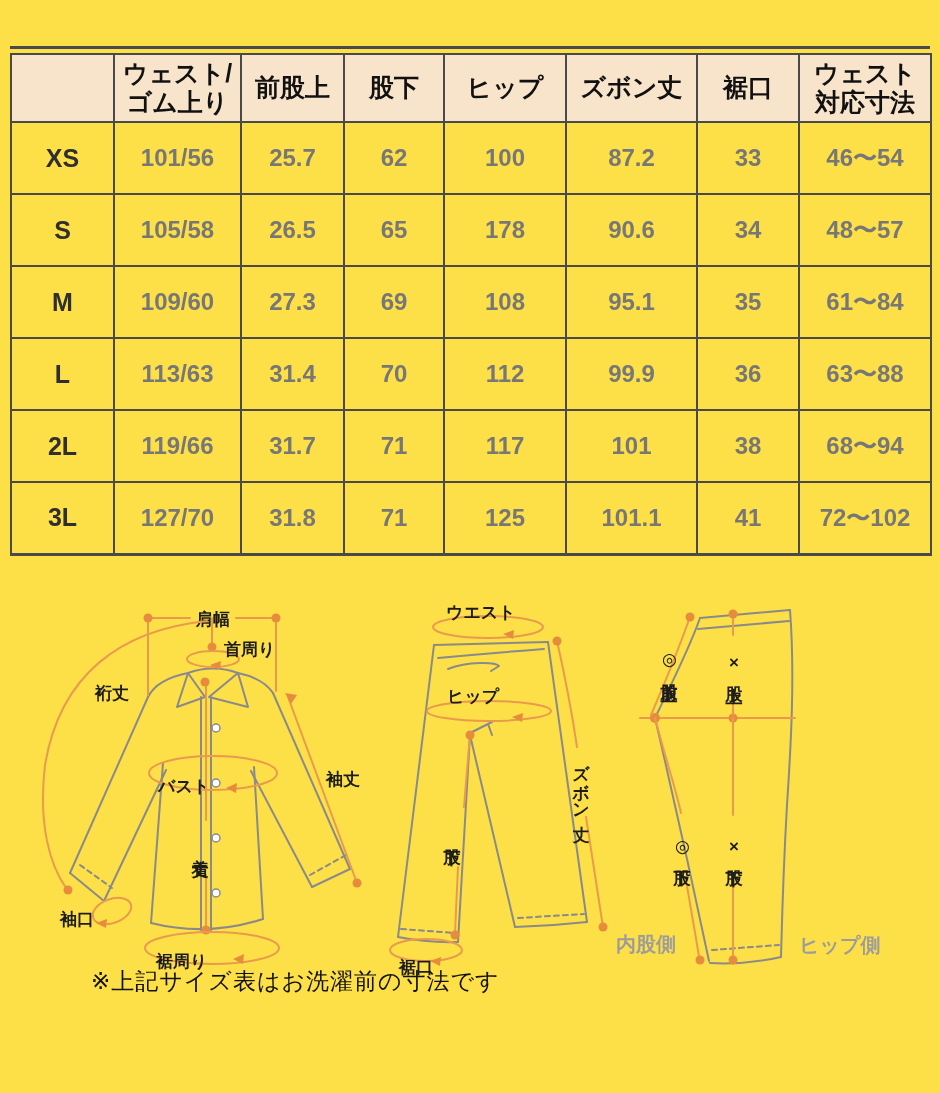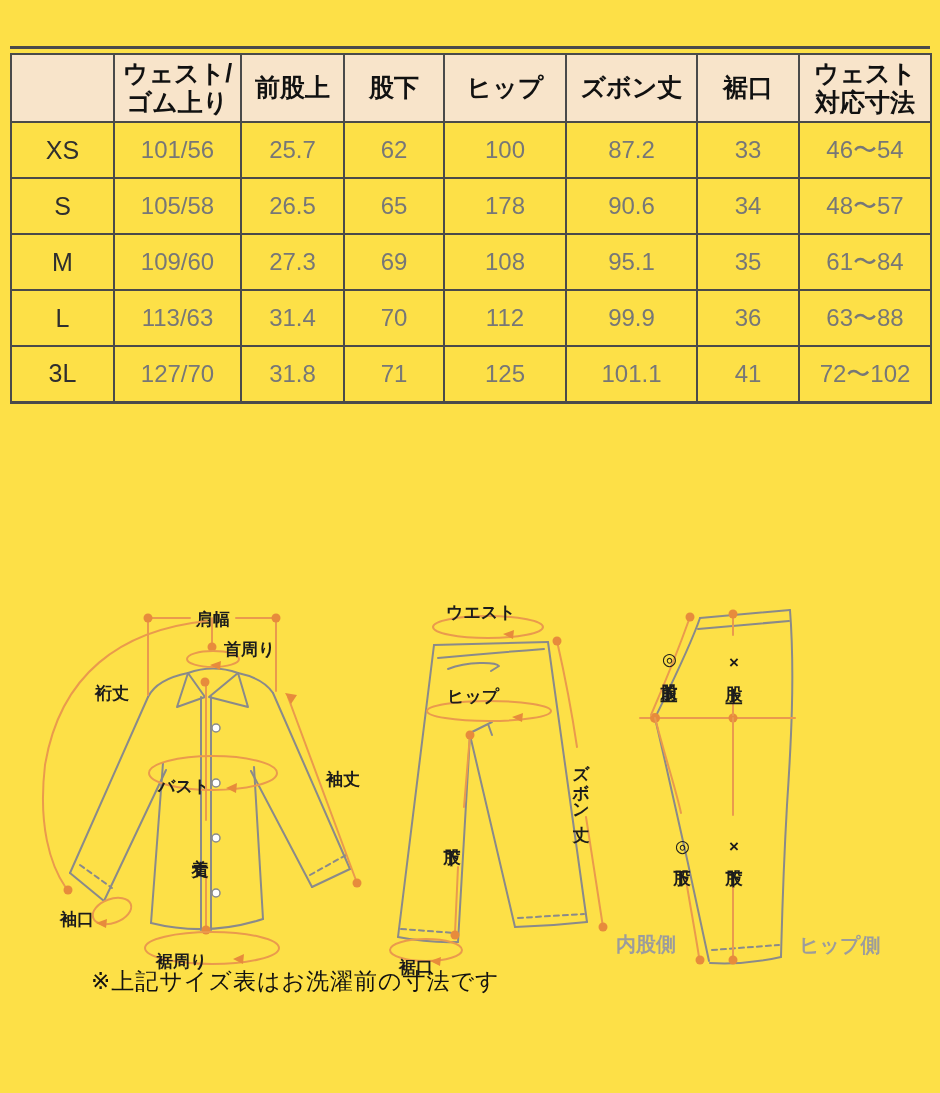--- a/index.html
+++ b/index.html
@@ -13,21 +13,21 @@
     position:absolute;left:10px;top:53px;width:920px;
     border-collapse:collapse;table-layout:fixed;
   }
   table.size-table th,table.size-table td{
     border:2px solid #4a4a4a;text-align:center;vertical-align:middle;padding:0;
   }
   table.size-table thead th{
     background:#F8E4CA;color:#111111;font-size:25px;font-weight:600;
     height:66px;line-height:1.18;white-space:pre-line;
   }
-  table.size-table tbody tr{height:56px;}
+  table.size-table tbody tr{height:72px;font-weight:bold;}
   table.size-table tbody tr:last-child td{border-bottom-width:3px;}
   td.size-cell{font-size:25px;color:#2f2f2f;}
   td.val-cell{font-size:24px;color:#777777;}
   
   svg.diagrams{position:absolute;left:0;top:585px;}
   .outline{fill:none;stroke:#8a8a8a;stroke-width:2;stroke-linecap:round;stroke-linejoin:round;}
   .outline-dash{fill:none;stroke:#8a8a8a;stroke-width:2;stroke-dasharray:5 4;stroke-linecap:round;}
   .meas{fill:none;stroke:#EA9A4D;stroke-width:2;stroke-linecap:round;}
   .mdot{fill:#E78B3C;stroke:none;}
   .mahead{fill:#E78B3C;stroke:none;}
@@ -104,20 +104,30 @@
       </tr>
       <tr>
         <td class="size-cell">L</td>
         <td class="val-cell">113/63</td>
         <td class="val-cell">31.4</td>
         <td class="val-cell">70</td>
         <td class="val-cell">112</td>
         <td class="val-cell">99.9</td>
         <td class="val-cell">36</td>
         <td class="val-cell">63〜88</td>
+      </tr>
+      <tr>
+        <td class="size-cell">2L</td>
+        <td class="val-cell">119/66</td>
+        <td class="val-cell">31.7</td>
+        <td class="val-cell">71</td>
+        <td class="val-cell">117</td>
+        <td class="val-cell">101</td>
+        <td class="val-cell">38</td>
+        <td class="val-cell">68〜94</td>
       </tr>
       <tr>
         <td class="size-cell">3L</td>
         <td class="val-cell">127/70</td>
         <td class="val-cell">31.8</td>
         <td class="val-cell">71</td>
         <td class="val-cell">125</td>
         <td class="val-cell">101.1</td>
         <td class="val-cell">41</td>
         <td class="val-cell">72〜102</td>

